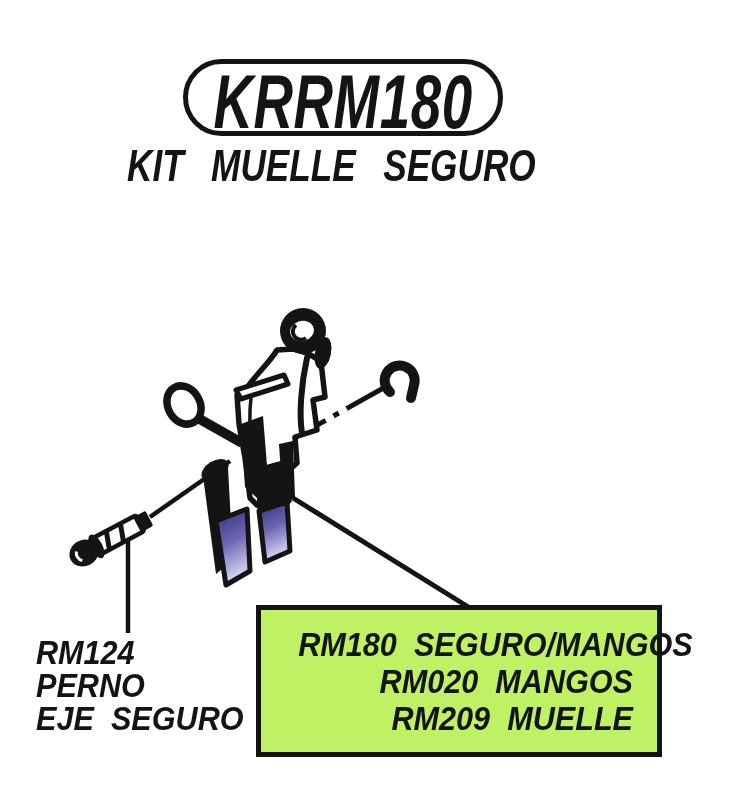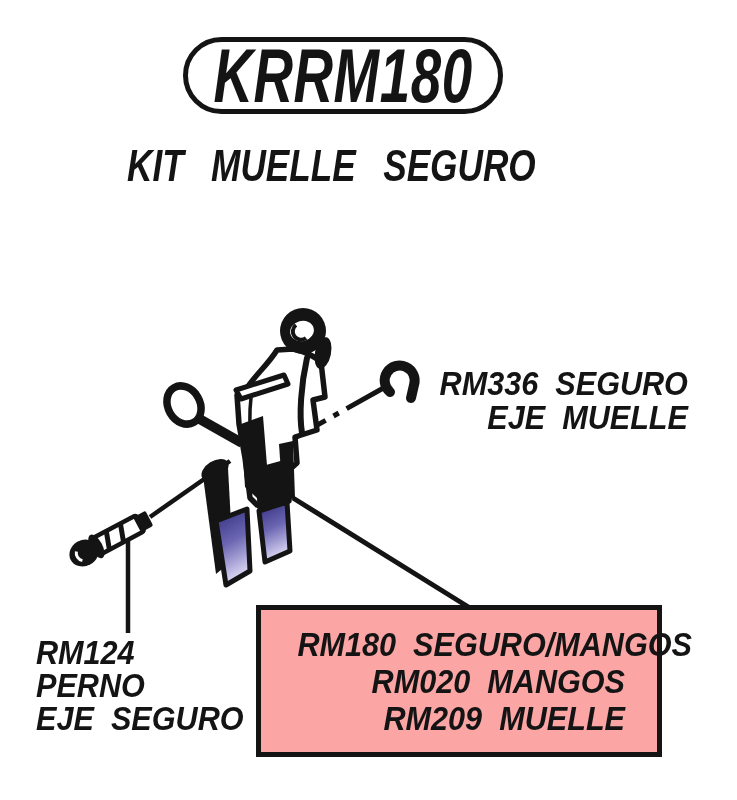--- a/index.html
+++ b/index.html
@@ -2,37 +2,37 @@
 <html><head>
 <meta charset="utf-8">
 <style>
   html,body{margin:0;padding:0;}
   body{width:737px;height:800px;background:#ffffff;overflow:hidden;}
   .canvas{position:relative;width:737px;height:800px;background:#ffffff;
           font-family:"Liberation Sans", sans-serif;}
   svg{position:absolute;left:0;top:0;}
   .cad{font-family:"Liberation Sans", sans-serif;font-style:italic;font-weight:bold;
        color:#141414;white-space:nowrap;}
-  .stadium{position:absolute;left:183px;top:37px;width:320px;height:77px;
+  .stadium{position:absolute;left:183px;top:59px;width:320px;height:77px;
            border:5px solid #141414;border-radius:44px;box-sizing:border-box;
-           display:flex;align-items:center;justify-content:center;}
+           display:flex;justify-content:center;}
   .stadium .txt{font-size:76px;line-height:1;display:inline-block;
                 transform:scaleX(.72);letter-spacing:.01em;}
   .subtitle{position:absolute;left:127px;top:144px;font-size:44px;line-height:1;
             transform:scaleX(.80);transform-origin:left top;word-spacing:.5em;}
   .lbl{position:absolute;font-size:34px;line-height:34px;word-spacing:.28em;}
   .lbl .inner{display:block;}
   .lbl-clip{top:366px;right:49px;text-align:right;}
   .lbl-clip .inner{transform:scaleX(.9);transform-origin:right top;}
   .lbl-pin{left:36px;top:636px;text-align:left;line-height:33px;font-style:italic;}
   .lbl-pin .inner{transform:scaleX(.9);transform-origin:left top;}
   .partsbox{position:absolute;left:256px;top:605px;width:406px;height:152px;
-            border:5px solid #141414;box-sizing:border-box;background:#fca5a5;
+            border:5px solid #141414;box-sizing:border-box;background:#bef264;
             display:flex;flex-direction:column;justify-content:center;
-            text-align:right;padding-right:32px;z-index:2;}
+            text-align:right;padding-right:24px;z-index:2;}
   .partsbox .inner{transform:scaleX(.9);transform-origin:right center;
                    font-size:34px;line-height:37px;word-spacing:.28em;}
   .ink-f{fill:#141414;stroke:none;}
   .ink-s{stroke:#141414;fill:none;}
   .wb{fill:#ffffff;stroke:#141414;}
 </style>
 </head>
 <body>
 
 <div class="canvas">
@@ -99,26 +99,20 @@
       <path d="M-6,-5 A 8 8 0 0 0 -5,6" stroke="#ffffff" stroke-width="3" fill="none"></path>
     </g>
   </svg>
 
   <div class="stadium">
     <span class="cad txt">KRRM180</span>
   </div>
 
   <div class="cad subtitle">KIT MUELLE SEGURO</div>
 
-  <div class="cad lbl lbl-clip">
-    <span class="inner">
-      <span style="display:block">RM336 SEGURO</span>
-      <span style="display:block">EJE MUELLE</span>
-    </span>
-  </div>
 
   <div class="cad lbl lbl-pin">
     <span class="inner">
       <span style="display:block">RM124</span>
       <span style="display:block">PERNO</span>
       <span style="display:block">EJE SEGURO</span>
     </span>
   </div>
 
   <div class="cad partsbox">

